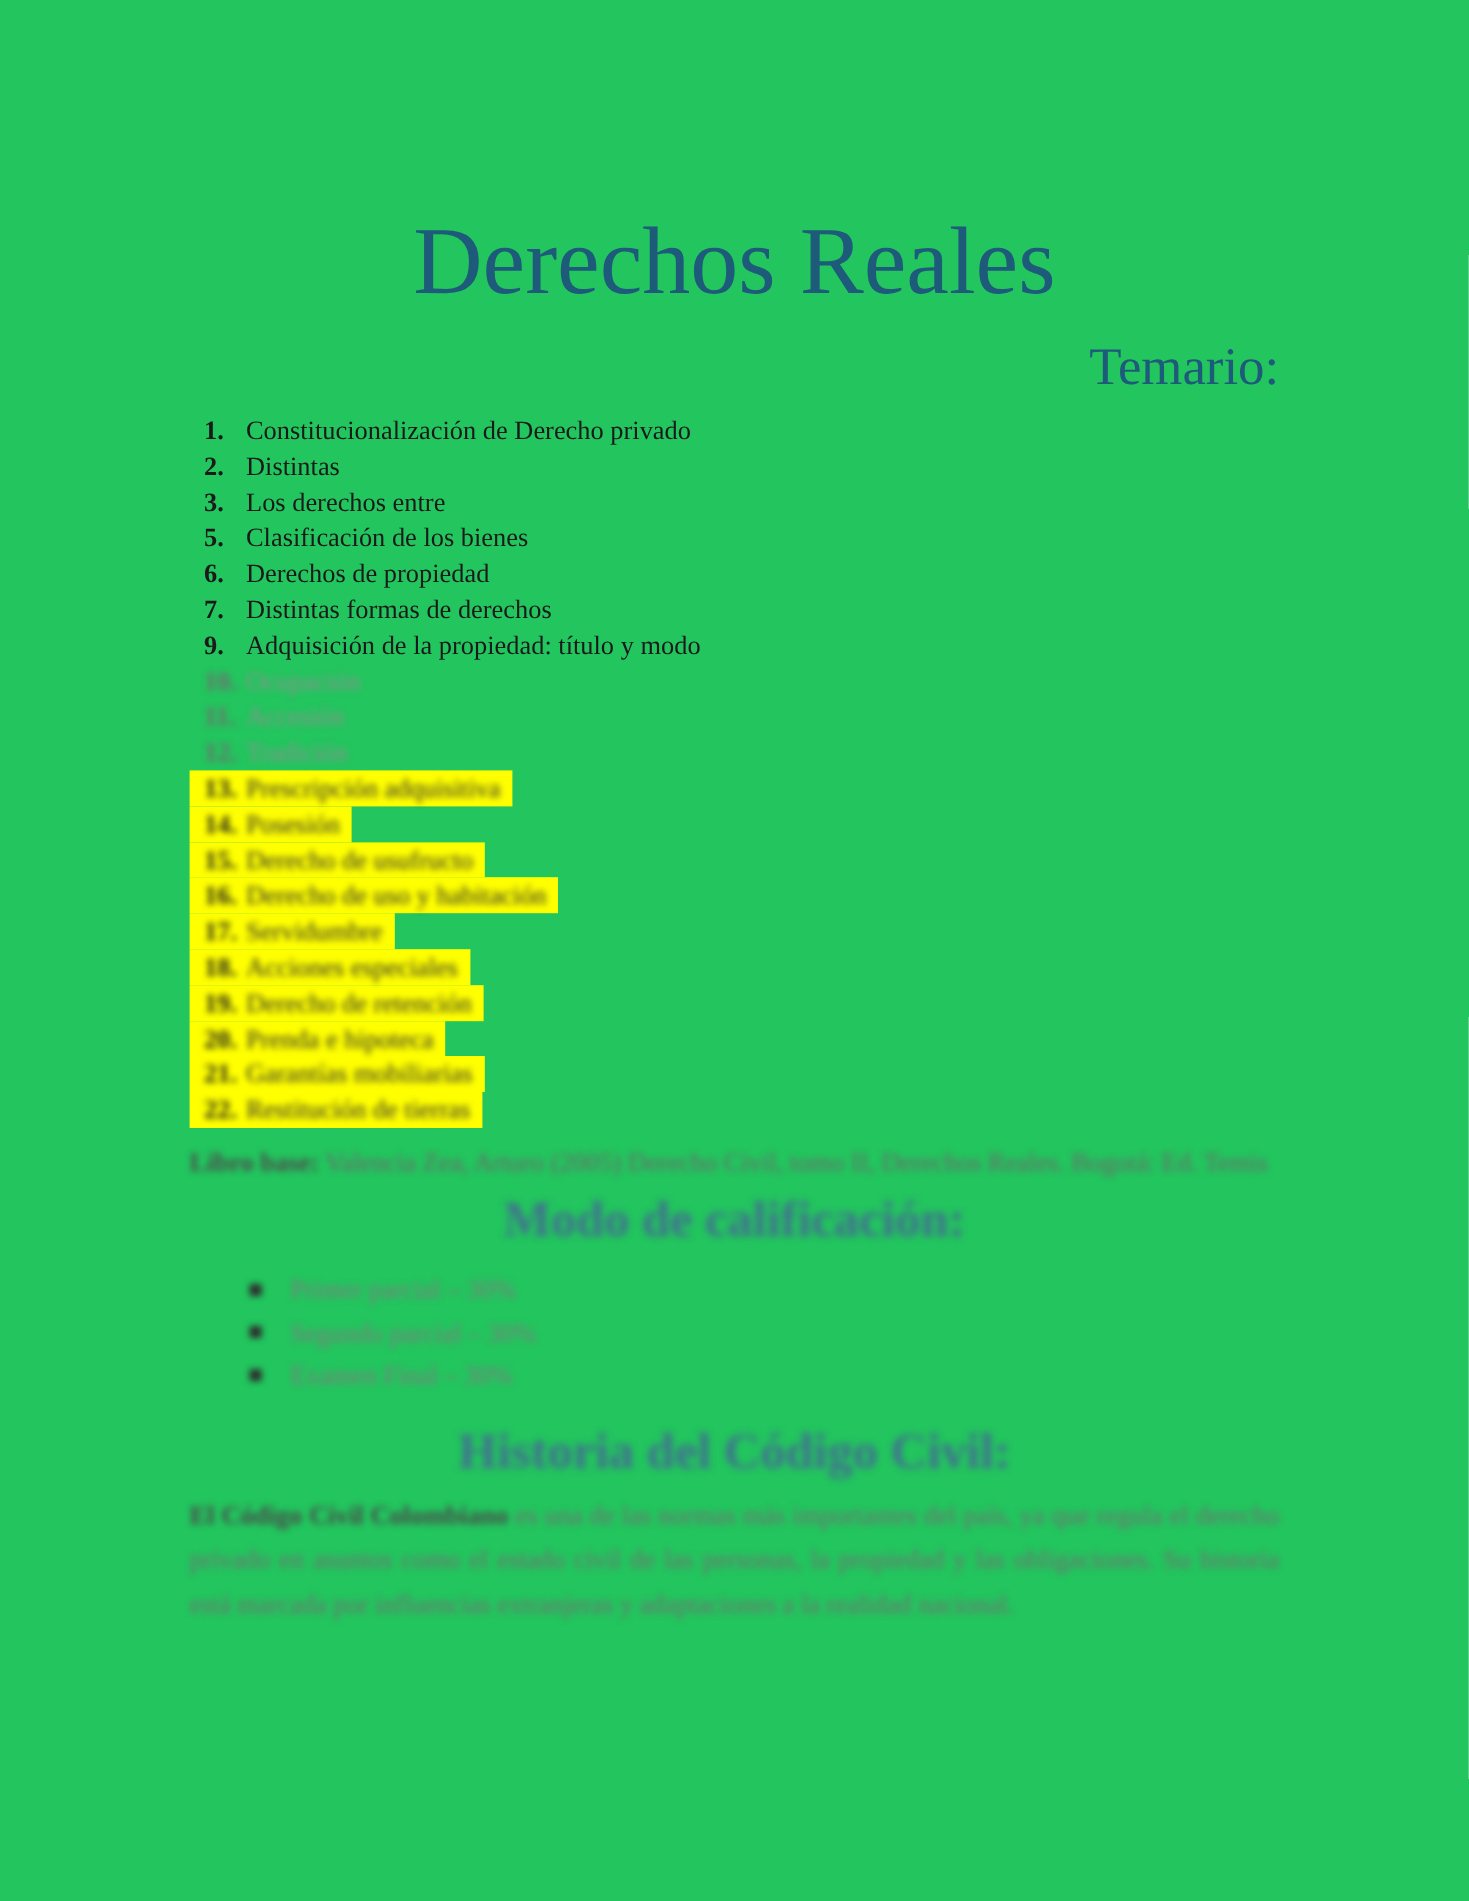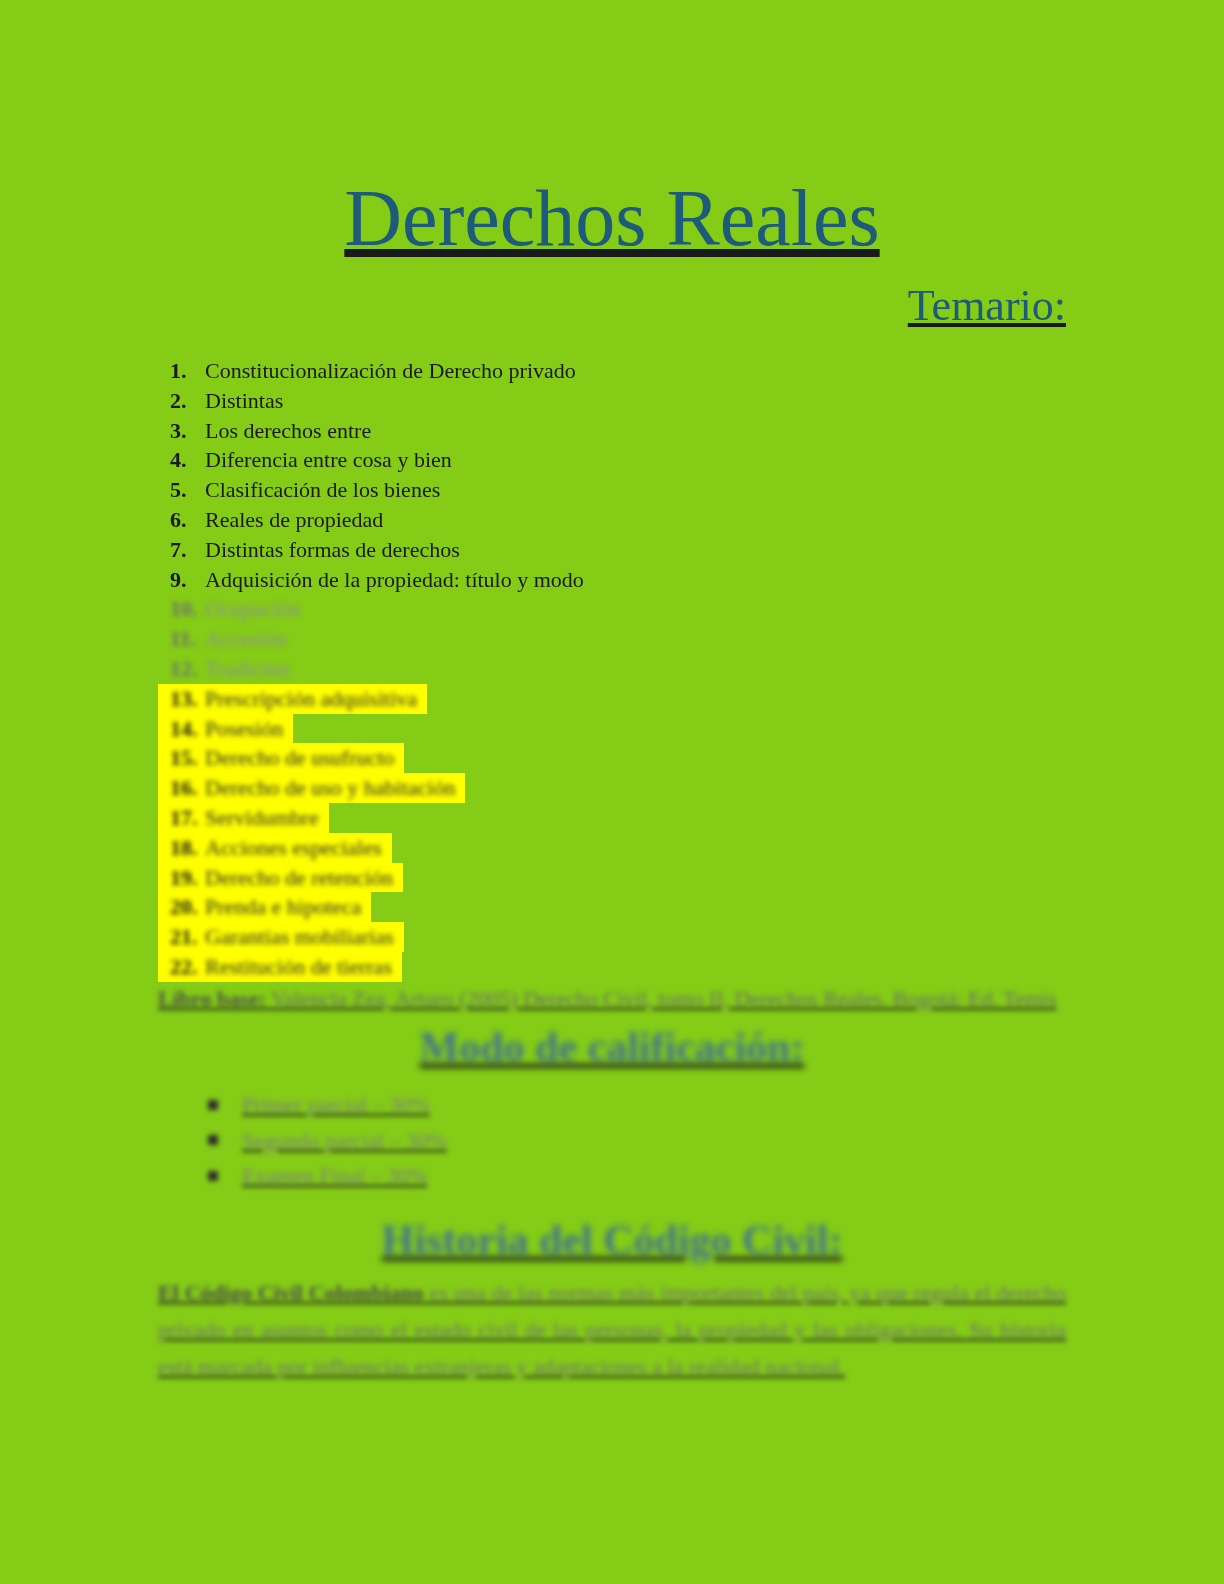--- a/index.html
+++ b/index.html
@@ -1,26 +1,25 @@
 <!DOCTYPE html>
 <html style="--title-blue: #1e5a7a; --section-blue: #41718f; --hl-yellow: #ffff00;"><head>
 <meta charset="utf-8">
 <style>
   html,body{margin:0;padding:0;background:#e9e9e9;}
   .page{
     position:relative;
     width:1224px;height:1584px;
     margin:0 auto;
-    background:#84cc16;
+    background:#22c55e;
     font-family:"Liberation Serif","DejaVu Serif",serif;
     color:#1a1a1a;
     overflow:hidden;
     box-sizing:border-box;
     padding:0 158px;
-    text-decoration:underline;
   }
   .doc-title{
     margin:178px 0 0 0;
     font-size:80px;
     font-weight:400;
     line-height:1.0;
     text-align:center;
     color:var(--title-blue,#1e5a7a);
   }
   .temario-heading{
@@ -31,21 +30,21 @@
     text-align:right;
     color:var(--title-blue,#1e5a7a);
   }
   .temario-list{margin-top:16px;}
   .trow{
     line-height:29.8px;
     height:29.8px;
     white-space:nowrap;
     font-size:22px;
   }
-  .trow .band{display:inline-block;height:29.8px;margin-top:12px;}
+  .trow .band{display:inline-block;height:29.8px;}
   .trow .rowtext{display:inline-block;}
   .trow .num{
     display:inline-block;
     min-width:35px;
     padding-left:12px;
     font-weight:700;
     box-sizing:content-box;
   }
   .trow.clear .txt{color:#1a1a1a;}
   .trow.blurred .rowtext{filter:blur(2.6px);color:#8f8f8f;}
@@ -108,23 +107,22 @@
 <div class="page">
 
   <h1 class="doc-title">Derechos Reales</h1>
 
   <h2 class="temario-heading">Temario:</h2>
 
   <div class="temario-list" id="temario-list">
       <div class="trow clear"><span class="band"><span class="rowtext"><span class="num">1.</span><span class="txt">Constitucionalización de Derecho privado</span></span></span></div>
       <div class="trow clear"><span class="band"><span class="rowtext"><span class="num">2.</span><span class="txt">Distintas</span></span></span></div>
       <div class="trow clear"><span class="band"><span class="rowtext"><span class="num">3.</span><span class="txt">Los derechos entre</span></span></span></div>
-      <div class="trow clear"><span class="band"><span class="rowtext"><span class="num">4.</span><span class="txt">Diferencia entre cosa y bien</span></span></span></div>
       <div class="trow clear"><span class="band"><span class="rowtext"><span class="num">5.</span><span class="txt">Clasificación de los bienes</span></span></span></div>
-      <div class="trow clear"><span class="band"><span class="rowtext"><span class="num">6.</span><span class="txt">Reales de propiedad</span></span></span></div>
+      <div class="trow clear"><span class="band"><span class="rowtext"><span class="num">6.</span><span class="txt">Derechos de propiedad</span></span></span></div>
       <div class="trow clear"><span class="band"><span class="rowtext"><span class="num">7.</span><span class="txt">Distintas formas de derechos</span></span></span></div>
       <div class="trow clear"><span class="band"><span class="rowtext"><span class="num">9.</span><span class="txt">Adquisición de la propiedad: título y modo</span></span></span></div>
       <div class="trow blurred"><span class="band"><span class="rowtext"><span class="num">10.</span><span class="txt">Ocupación</span></span></span></div>
       <div class="trow blurred"><span class="band"><span class="rowtext"><span class="num">11.</span><span class="txt">Accesión</span></span></span></div>
       <div class="trow blurred"><span class="band"><span class="rowtext"><span class="num">12.</span><span class="txt">Tradición</span></span></span></div>
       <div class="trow highlighted"><span class="band"><span class="rowtext"><span class="num">13.</span><span class="txt">Prescripción adquisitiva</span></span></span></div>
       <div class="trow highlighted"><span class="band"><span class="rowtext"><span class="num">14.</span><span class="txt">Posesión</span></span></span></div>
       <div class="trow highlighted"><span class="band"><span class="rowtext"><span class="num">15.</span><span class="txt">Derecho de usufructo</span></span></span></div>
       <div class="trow highlighted"><span class="band"><span class="rowtext"><span class="num">16.</span><span class="txt">Derecho de uso y habitación</span></span></span></div>
       <div class="trow highlighted"><span class="band"><span class="rowtext"><span class="num">17.</span><span class="txt">Servidumbre</span></span></span></div>

